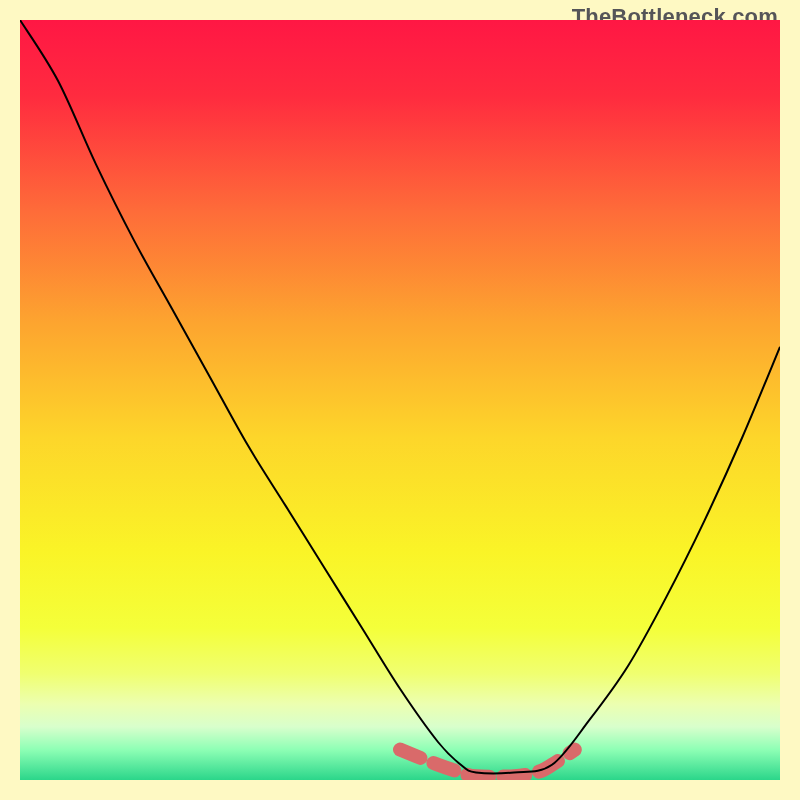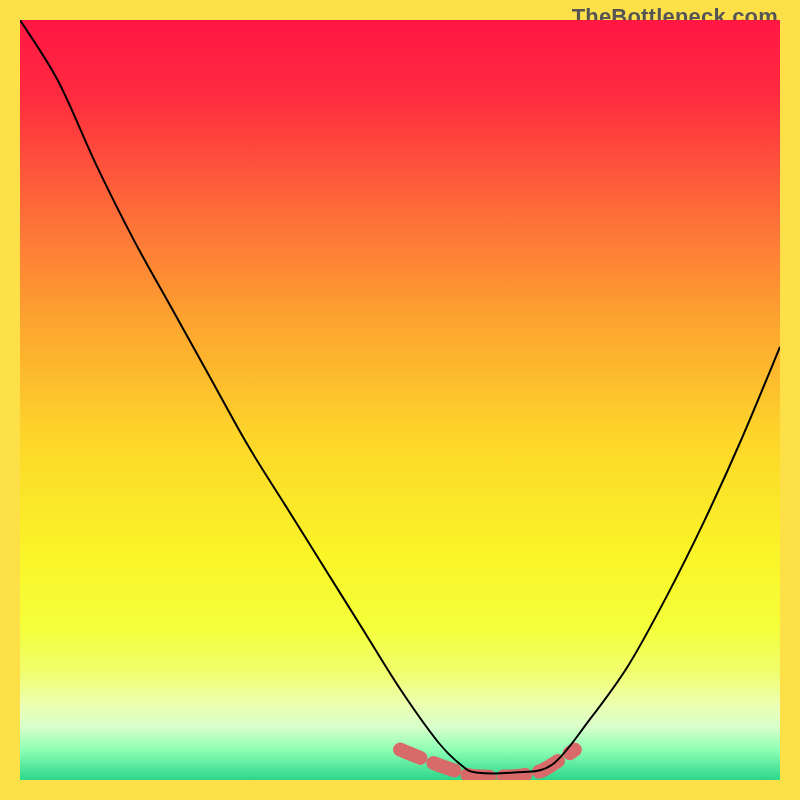--- a/index.html
+++ b/index.html
@@ -9,21 +9,21 @@
     height: 800px;
     background: #000;
     overflow: hidden;
     font-family: Arial, Helvetica, sans-serif;
   }
   .frame {
     position: absolute;
     top: 0; left: 0;
     width: 800px;
     height: 800px;
-    background: #fde047;
+    background: #fef9c3;
   }
   .plot {
     position: absolute;
     top: 20px;
     left: 20px;
     width: 760px;
     height: 760px;
     overflow: hidden;
   }
   .watermark {

